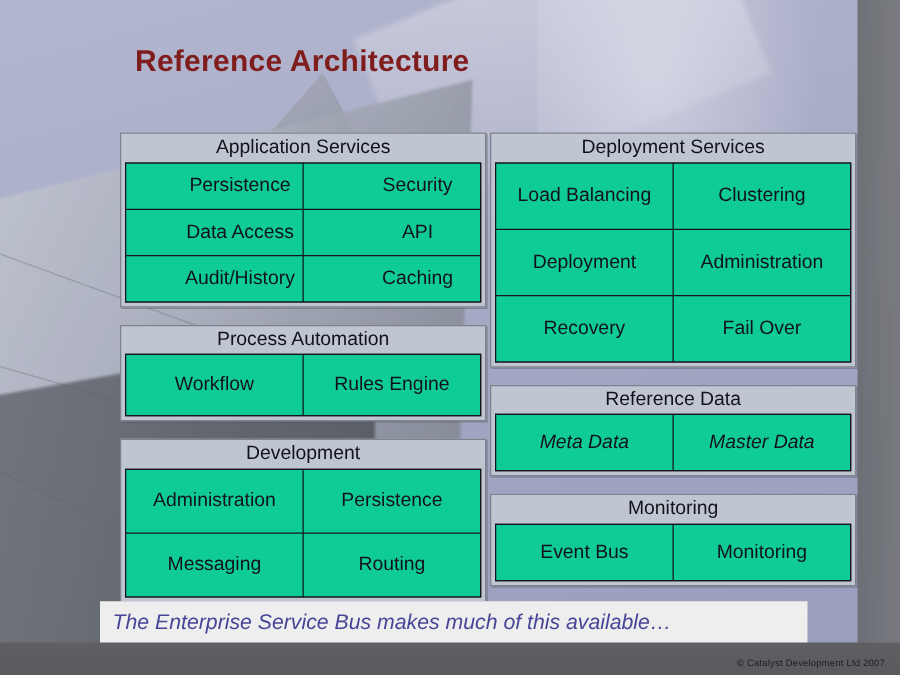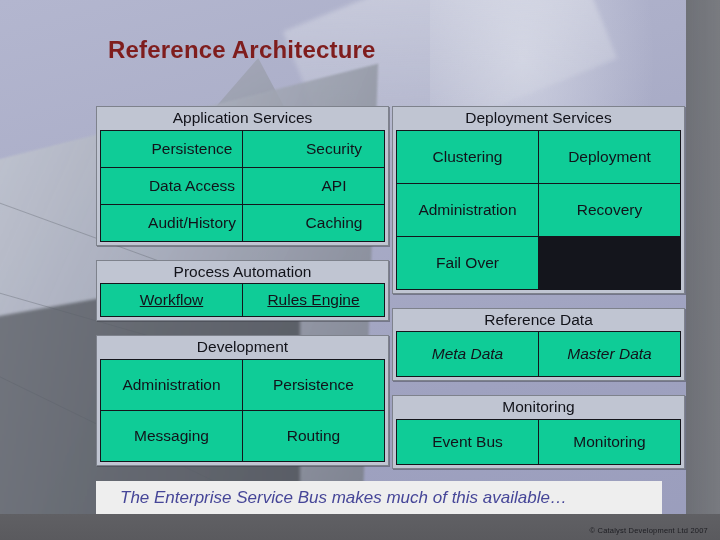--- a/index.html
+++ b/index.html
@@ -134,36 +134,36 @@
     text-align: center;
     display: flex;
     align-items: center;
     justify-content: center;
     line-height: 1.05;
     box-sizing: border-box;
   }
 
   
   #blk-app    .cell { height: 36px; padding-left: 41px; }
-  #blk-proc   .cell { height: 32px; text-decoration: underline; }
+  #blk-proc   .cell { height: 48px; }
   #blk-integ  .cell { height: 50px; }
   #blk-deploy .cell { height: 52px; }
   #blk-refdat .cell { height: 44px; font-style: italic; }
   #blk-monit  .cell { height: 44px; }
 
   
   #caption {
     position: absolute;
-    left: 96px; top: 481px;
+    left: 80px; top: 481px;
     width: 566px; height: 34px;
     background: #eeeeee;
     display: flex;
     align-items: center;
     box-sizing: border-box;
-    padding-left: 24px;
+    padding-left: 10px;
   }
   #caption-text {
     font-style: italic;
     font-size: 17px;
     color: #464698;
     white-space: nowrap;
   }
 
   
   #footer-strip {
@@ -231,20 +231,21 @@
       </div>
     </div>
 
   </div>
 
   <div class="column" id="col-right">
 
     <div class="block" id="blk-deploy">
       <div class="block-title">Deployment Services</div>
       <div class="grid">
+        <div class="cell">Load Balancing</div>
         <div class="cell">Clustering</div>
         <div class="cell">Deployment</div>
         <div class="cell">Administration</div>
         <div class="cell">Recovery</div>
         <div class="cell">Fail Over</div>
       </div>
     </div>
 
     <div class="block" id="blk-refdat">
       <div class="block-title">Reference Data</div>

